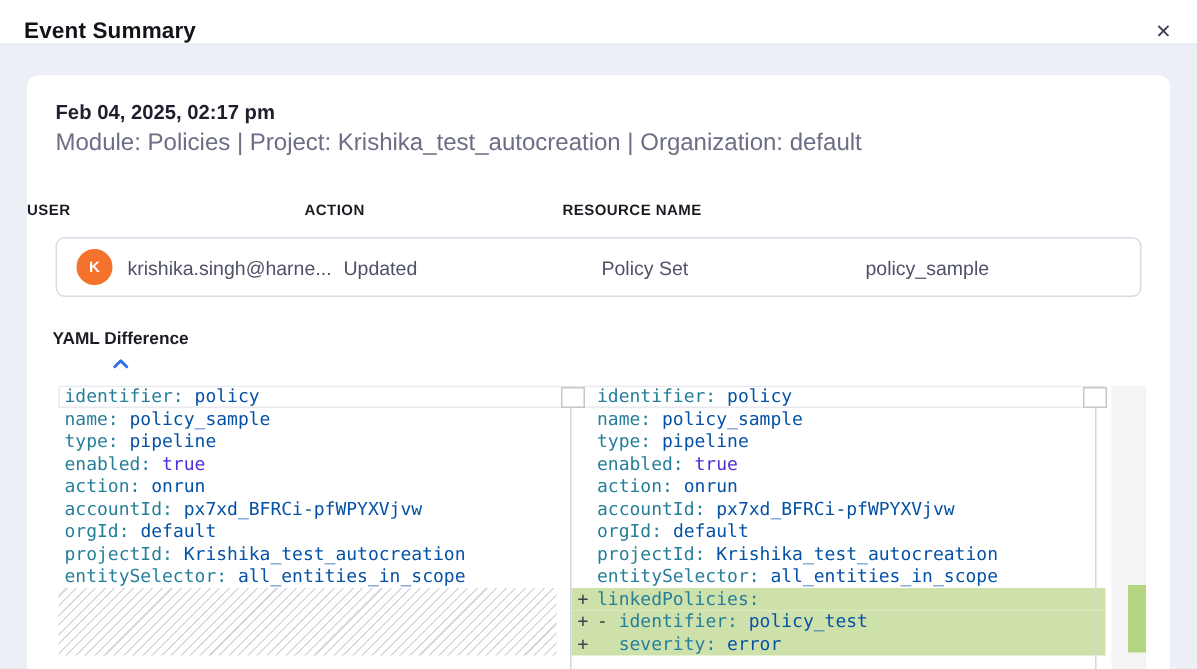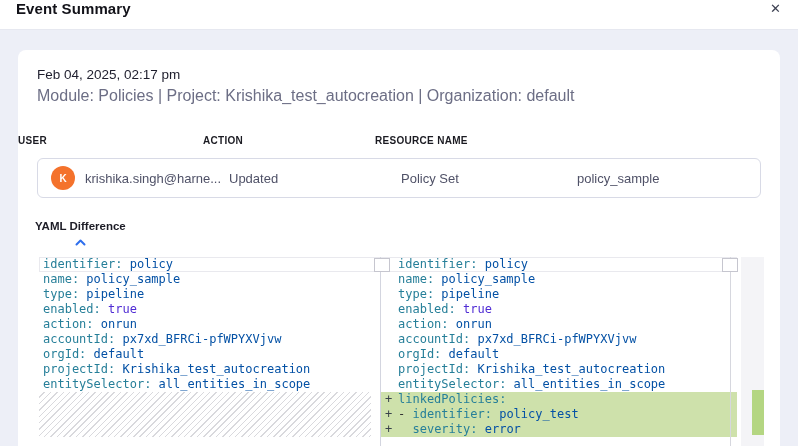--- a/index.html
+++ b/index.html
@@ -4,32 +4,32 @@
 <style>
   * { margin:0; padding:0; box-sizing:border-box; }
   html,body { width:798px; height:446px; overflow:hidden; }
   body { font-family:"Liberation Sans", sans-serif; background:#edeff7; }
 
   .app { position:relative; width:798px; height:446px; overflow:hidden; }
 
   
   .modal-header {
     height:30px; background:#ffffff; border-bottom:1px solid #e6e8f0;
-    display:flex; align-items:flex-start; justify-content:space-between;
+    display:flex; align-items:flex-end; justify-content:space-between;
     padding:0 15px 0 16px;
   }
   .modal-title { font-size:15px; font-weight:700; color:#121219; letter-spacing:.1px; }
   .close-btn { font-size:13px; color:#3d4152; cursor:pointer; line-height:1; padding:2px; }
 
   
   .card {
     position:absolute; left:18px; top:50px; width:762px; height:420px;
     background:#ffffff; border-radius:8px; padding-top:17px;
   }
-  .event-timestamp { margin-left:19px; font-size:13.5px; font-weight:400; color:#1e1e2d; }
+  .event-timestamp { margin-left:19px; font-size:13.5px; font-weight:700; color:#1e1e2d; }
   .event-meta { margin:5px 0 0 19px; font-size:16px; color:#6c6e85; }
 
   
   .thead {
     margin-top:30px; 
     display:grid; grid-template-columns:185px 172px 176px auto;
   }
   .th { font-size:10px; font-weight:700; color:#1b1b22; letter-spacing:.3px; }
   .row-box {
     margin:12px 19px 0 19px; height:40px;

